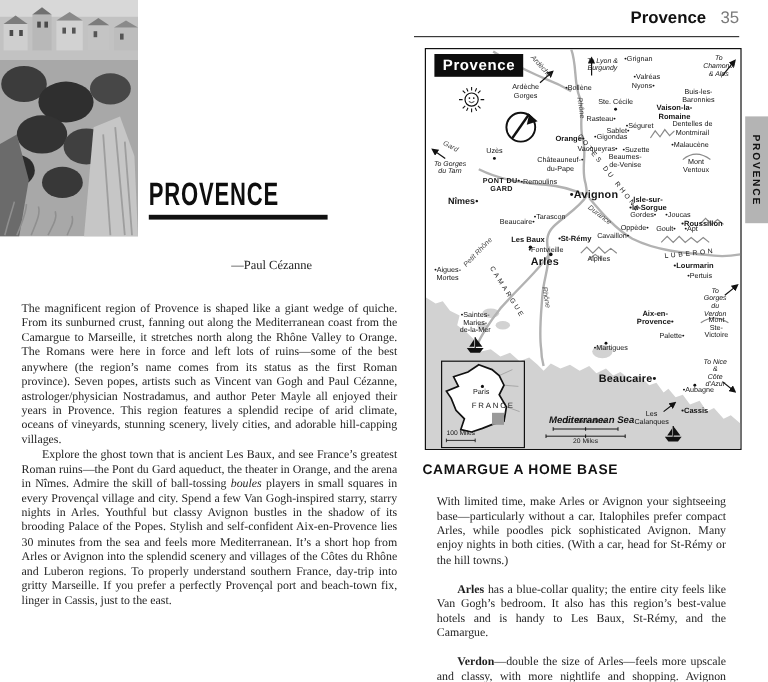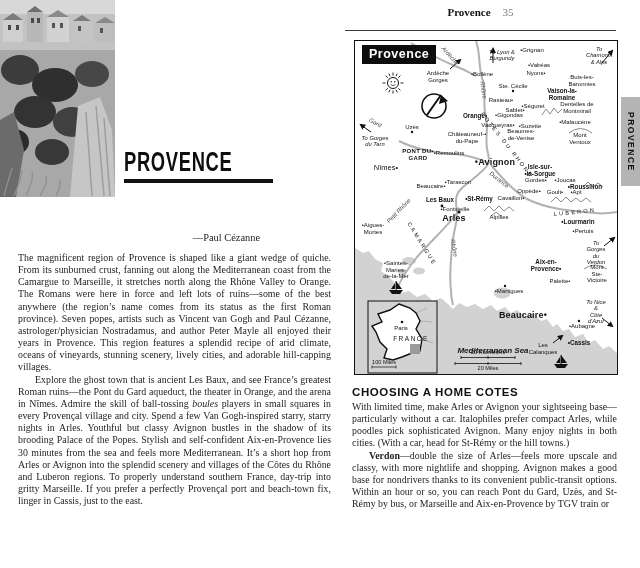--- a/index.html
+++ b/index.html
@@ -7,66 +7,66 @@
        font-family:"Liberation Serif",serif;color:#1c1c1c}
   .abs{position:absolute}
 
   
   #photo{left:0;top:0;width:115px;height:197px}
   #chapter-title{left:124px;top:147px;font-family:"Liberation Sans",sans-serif;
      font-weight:bold;font-size:27px;letter-spacing:1px;white-space:nowrap;
      transform:scaleX(.68);transform-origin:left top;color:#0e0e0e}
   #title-rule{left:124px;top:179px;width:149px;height:3.5px;background:#111}
   #quote{left:22px;top:214px;width:294px;font-style:italic;font-size:10.4px;line-height:14px;color:#222}
-  #quote-attr{text-align:right;padding-right:56px;font-style:normal;margin-top:17px}
+  #quote-attr{text-align:right;padding-right:56px;font-style:normal;margin-top:1px}
   #left-body{left:18px;top:252px;width:313px;font-size:9.9px;line-height:12.15px;
      text-align:justify;color:#1e1e1e}
   #left-body p{margin:0}
   #left-body p.ind{text-indent:17px}
 
   
-  #page-header{left:345px;top:6px;width:271px;text-align:center;
-     font-family:Liberation Serif, serif;font-size:11px}
+  #page-header{left:345px;top:6px;width:271px;text-align:right;
+     font-family:Liberation Sans, sans-serif;font-size:14px}
   #page-header .chap{font-weight:bold;color:#111}
   #page-header .pnum{font-weight:normal;color:#7a7a7a;margin-left:12px}
   #header-rule{left:345px;top:30px;width:271px;height:1.3px;background:#3a3a3a}
 
   
   #map{left:354px;top:40px;width:262px;height:333px;border:1.4px solid #111;
        box-sizing:content-box;background:#fff;overflow:hidden}
   #map svg{position:absolute;left:0;top:0;z-index:1;pointer-events:none}
   #map-title{position:absolute;left:7px;top:4px;width:74px;height:19px;background:#0d0d0d;
      color:#fff;font-family:"Liberation Sans",sans-serif;font-weight:bold;font-size:12.5px;
      line-height:19px;padding-left:7px;letter-spacing:.5px;z-index:4;box-sizing:border-box}
   .ml{position:absolute;font-family:"Liberation Sans",sans-serif;color:#141414;
       text-align:center;white-space:pre-line;line-height:1.12;z-index:3}
   .t{font-size:6px}
   .tiny{font-size:5.6px}
   .tb{font-size:6.3px;font-weight:bold}
   .c{font-size:9px;font-weight:bold;letter-spacing:.2px}
-  .m{font-size:7.5px;font-weight:normal}
+  .m{font-size:7.5px;font-weight:bold}
   .caps{font-size:6px;font-weight:bold;letter-spacing:.3px}
   .to{font-size:5.8px;font-style:italic}
   .riv{font-size:6px;font-style:italic;color:#4a4a4a}
   .arc{font-size:5.6px;letter-spacing:2.2px}
   .sea{font-size:8px;font-weight:bold;font-style:italic}
   .inset{font-size:6.5px;letter-spacing:1.5px}
 
   
   #side-tab{left:621px;top:97px;width:19px;height:89px;background:#b4b4b4;
      display:flex;align-items:center;justify-content:center;
      writing-mode:vertical-rl;font-family:"Liberation Sans",sans-serif;
      font-weight:bold;font-size:8.5px;letter-spacing:1.5px;color:#111}
 
   
   #right-heading{left:352px;top:386px;font-family:"Liberation Sans",sans-serif;
      font-weight:bold;font-size:11.5px;letter-spacing:.6px;color:#111}
   #right-body{left:352px;top:401px;width:265px;font-size:9.9px;line-height:12.15px;
      text-align:justify;color:#1e1e1e}
-  #right-body p{margin:0}
+  #right-body p{margin:12px}
   #right-body p.ind{text-indent:17px}
 </style>
 </head>
 <body>
 
 <div class="abs" id="photo">
   <svg width="115" height="197" viewBox="0 0 115 197">
     <rect x="0" y="0" width="115" height="197" fill="#d8d8d8"></rect>
     <rect x="0" y="30" width="115" height="167" fill="#a8a8a8"></rect>
     <rect x="0" y="14" width="115" height="36" fill="#c2c2c2"></rect>
@@ -311,18 +311,19 @@
       <div class="ml t" style="left: 188px; top: 308px; transform: translate(-50%, -50%);">Les
 Calanques</div>
       <div class="ml tiny" style="left: 133px; top: 311px; transform: translate(-50%, -50%);">20 Kilometers</div>
       <div class="ml tiny" style="left: 133px; top: 327px; transform: translate(-50%, -50%);">20 Miles</div>
       <div class="ml t" style="left: 46px; top: 287px; transform: translate(-50%, -50%);">Paris</div>
       <div class="ml inset" style="left: 56px; top: 298px; transform: translate(-50%, -50%);">FRANCE</div>
       <div class="ml tiny" style="left: 29px; top: 321px; transform: translate(-50%, -50%);">100 Miles</div>
     </div>
 </div>
 
-<div class="abs" id="right-heading">CHOOSING A HOME COTES</div>
+<div class="abs" id="right-heading">CAMARGUE A HOME BASE</div>
 
 <div class="abs" id="right-body">
   <p><span>With limited time, make Arles or Avignon your sightseeing base—particularly without a car. Italophiles prefer compact Arles, while poodles pick sophisticated Avignon. Many enjoy nights in both cities. (With a car, head for St-Rémy or the hill towns.)</span></p>
+  <p class="ind"><b>Arles</b><span> has a blue-collar quality; the entire city feels like Van Gogh’s bedroom. It also has this region’s best-value hotels and is handy to Les Baux, St-Rémy, and the Camargue.</span></p>
   <p class="ind"><b>Verdon</b><span>—double the size of Arles—feels more upscale and classy, with more nightlife and shopping. Avignon makes a good base for nondrivers thanks to its convenient public-transit options. Within an hour or so, you can reach Pont du Gard, Uzès, and St-Rémy by bus, or Marseille and Aix-en-Provence by TGV train or</span></p>
 </div>
 
 </body></html>

